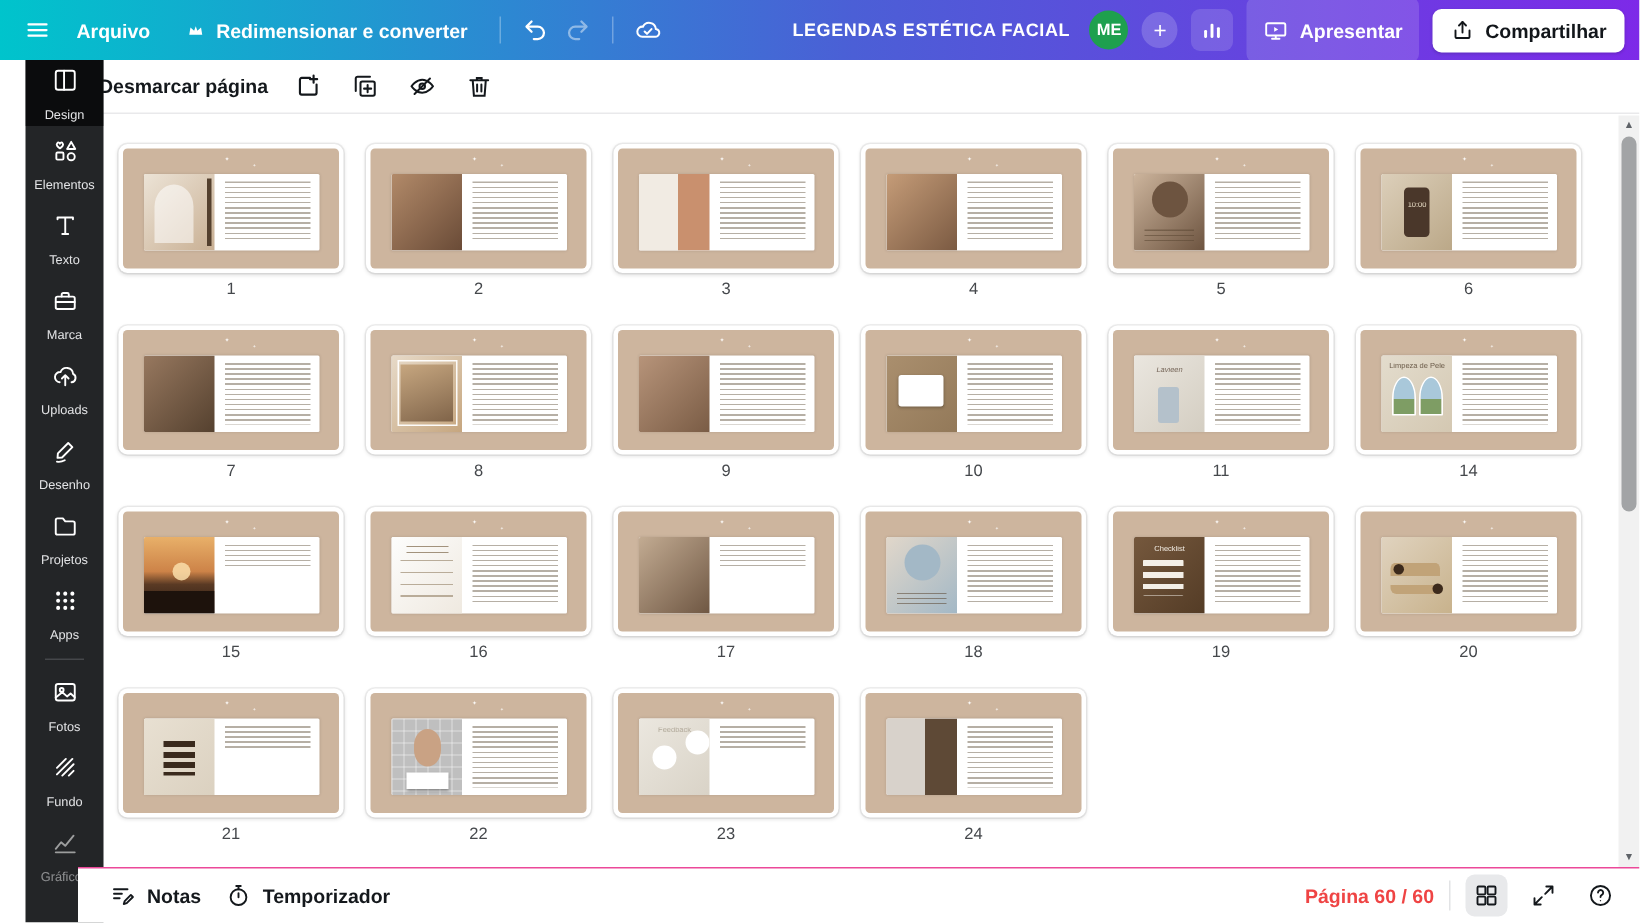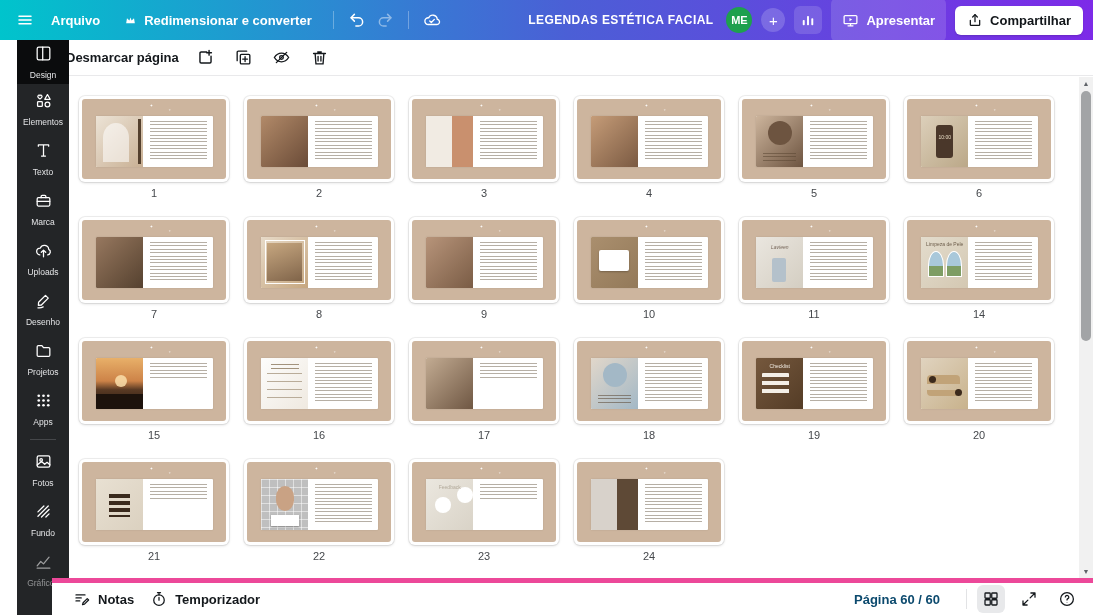--- a/index.html
+++ b/index.html
@@ -132,26 +132,26 @@
   
   .scrollbar { position:absolute; right:0; top:77px; width:14px; bottom:37px; background:#f1f1f1; z-index:2; }
   .sb-arrow { position:absolute; left:0; width:14px; height:13px; display:flex; align-items:center;
     justify-content:center; font-size:7px; color:#5f6368; cursor:pointer; }
   .sb-arrow.up { top:0; } .sb-arrow.down { bottom:0; }
   .sb-thumb { position:absolute; left:2px; width:10px; top:14px; height:250px; background:#a2a4a6;
     border-radius:5px; cursor:grab; }
 
   
   .footer { position:absolute; left:52px; right:0; bottom:0; height:37px; background:#fff;
-    border-top:5px solid #ec4899; display:flex; align-items:center; padding:0 12px 0 13px; z-index:3; }
+    border-top:1px solid #ec4899; display:flex; align-items:center; padding:0 12px 0 13px; z-index:3; }
   .ft-btn { display:flex; align-items:center; gap:7px; font-size:13px; font-weight:700; color:#14181c;
     padding:6px 8px; border-radius:6px; cursor:pointer; }
   .ft-btn svg, .ft-ic svg { width:18px; height:18px; }
   .ft-right { margin-left:auto; display:flex; align-items:center; gap:10px; }
-  .page-indicator { font-size:13px; font-weight:700; color:#0c4a6e; margin-right:16px; }
+  .page-indicator { font-size:13px; font-weight:700; color:#ef4444; margin-right:0; }
   .ft-sep { width:1px; height:20px; background:#e2e3e5; }
   .ft-ic { width:28px; height:28px; border-radius:6px; display:flex; align-items:center;
     justify-content:center; cursor:pointer; }
   .ft-ic.active { background:#e8e9eb; }
 </style>
 </head>
 <body>
 
 <div class="app">
 

